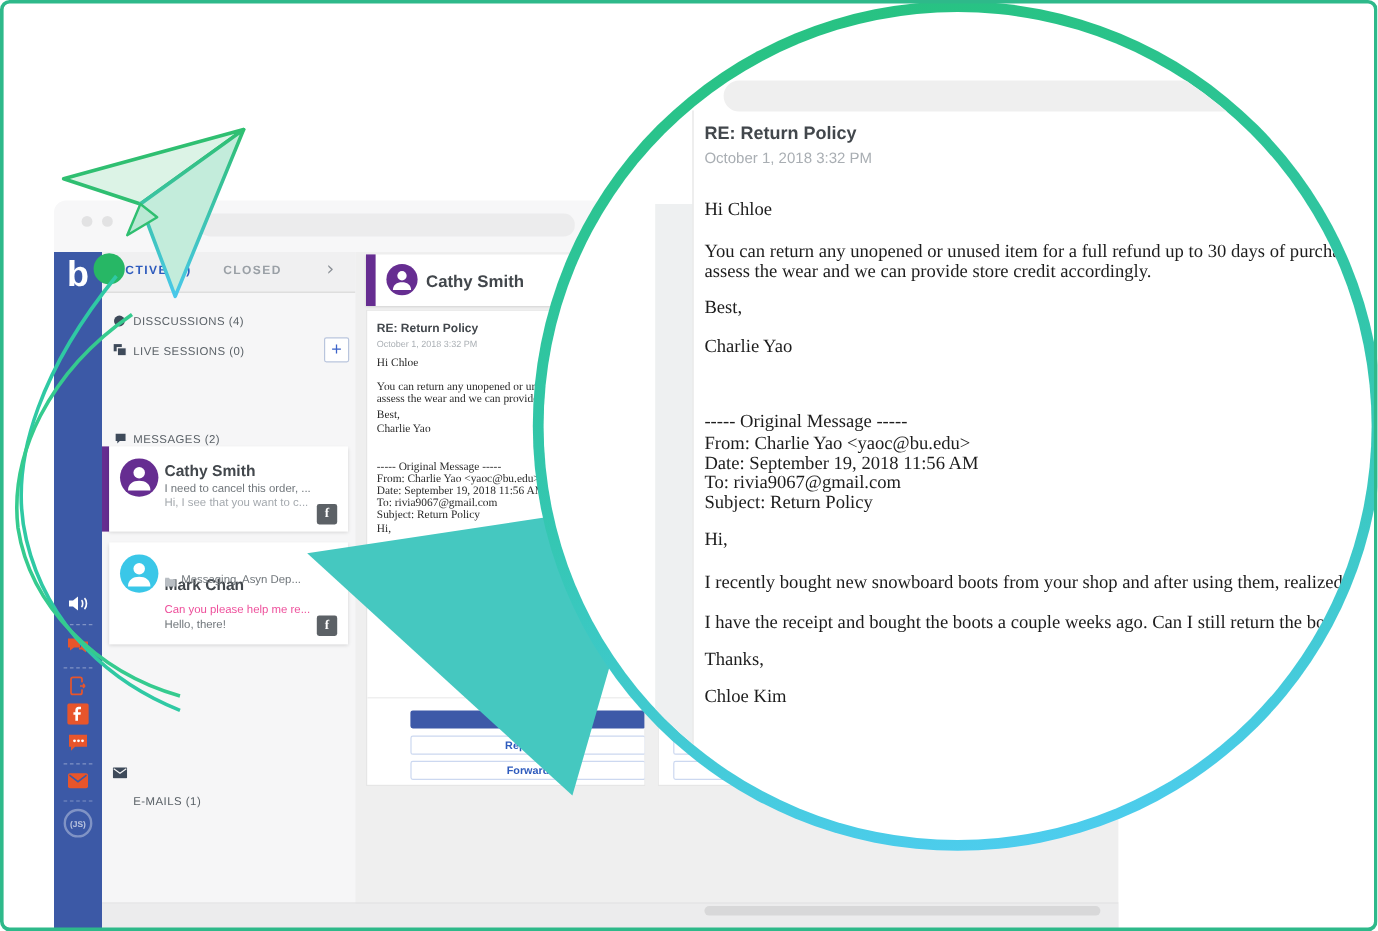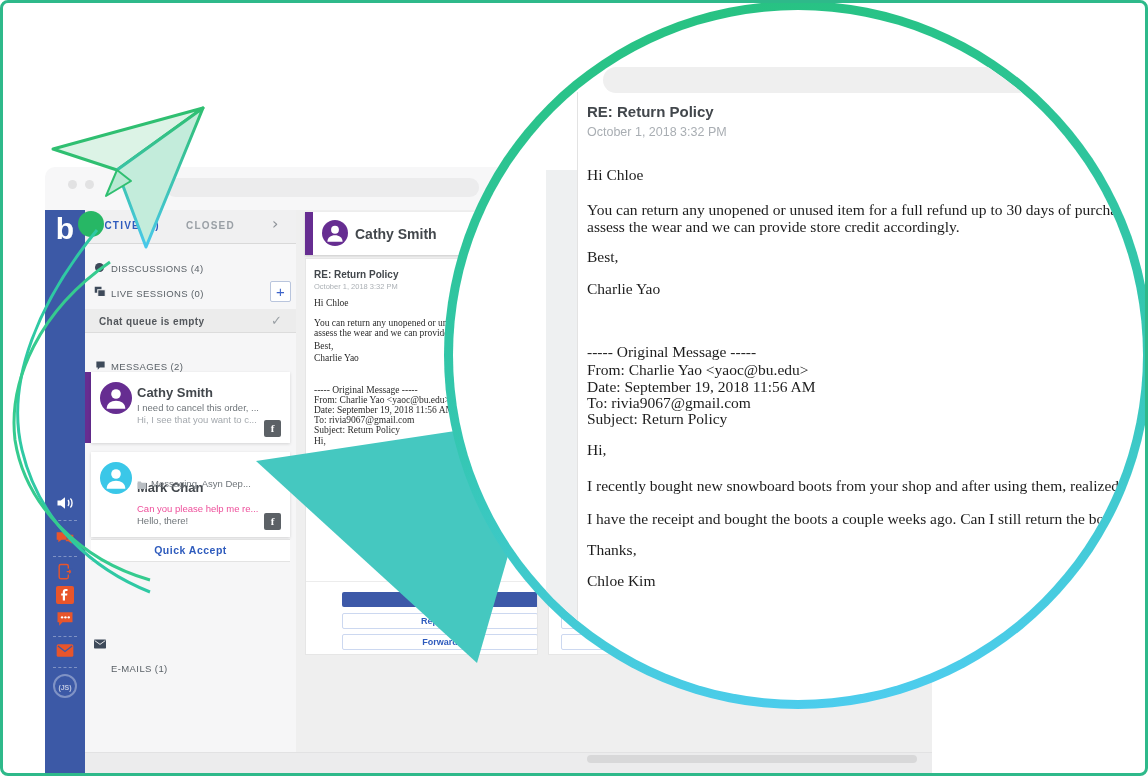--- a/index.html
+++ b/index.html
@@ -141,24 +141,20 @@
     <div class="dot" style="left:10px;top:53px;width:9px;height:9px;background:#3e4a5a;"></div>
     <div class="rowlbl" style="left:26px;top:53px;">DISSCUSSIONS (4)</div>
 
     <svg class="abs" style="left:9px;top:76px;width:12px;height:12px;" viewBox="0 0 16 16">
       <rect x="1" y="1" width="9" height="8" fill="#3e4a5a"></rect>
       <rect x="5" y="5" width="10" height="9" fill="#3e4a5a" stroke="#f6f6f7" stroke-width="1.4"></rect>
     </svg>
     <div class="rowlbl" style="left:26px;top:78px;">LIVE SESSIONS (0)</div>
     <div class="plusbtn">+</div>
 
-    <div class="queue">
-      <span class="txt" style="left:14px;top:7px;font:bold 10px 'Liberation Sans',sans-serif;color:#53575c;letter-spacing:.4px;">Chat queue is empty</span>
-      <span class="txt" style="left:186px;top:4px;font:13px 'DejaVu Sans',sans-serif;color:#9aa0a5;">✓</span>
-    </div>
 
     <svg class="abs" style="left:10px;top:150px;width:11px;height:11px;" viewBox="0 0 16 16">
       <path d="M2 2h12v9H7l-3 3v-3H2z" fill="#3e4a5a"></path>
     </svg>
     <div class="rowlbl" style="left:26px;top:151px;">MESSAGES (2)</div>
 
     <div class="pbar" style="left:0;top:162px;width:6px;height:71px;"></div>
     <div class="card" style="left:6px;top:162px;width:199px;height:71px;">
       <div class="avatar" style="left:9px;top:10px;width:32px;height:32px;background:#662d91;">
         <svg viewBox="0 0 24 24" style="width:32px;height:32px;">
@@ -183,21 +179,20 @@
       <div class="cname" style="left:46px;top:28px;">Mark Chan</div>
       <svg class="abs" style="left:46px;top:28px;width:10px;height:9px;" viewBox="0 0 16 14">
         <path d="M1 2h5l1.5 2H15v10H1z" fill="#b9bec3"></path>
       </svg>
       <div class="cline" style="left:60px;top:26px;">Messaging, Asyn Dep...</div>
       <div class="cline" style="left:46px;top:39px;margin-top:24px;">Hello, there!</div>
       <div class="cline" style="left:46px;top:51px;color:#ee4f9b;">Can you please help me re...</div>
       <div class="fbbadge" style="left:173px;top:61px;">f</div>
     </div>
 
-    <div class="qaccept">Quick Accept</div>
 
     <svg class="abs" style="left:9px;top:429px;width:12px;height:10px;" viewBox="0 0 16 12">
       <rect x="0" y="0" width="16" height="12" rx="1" fill="#3e4a5a"></rect>
       <path d="M1 1.5l7 5 7-5" stroke="#f6f6f7" stroke-width="1.2" fill="none"></path>
     </svg>
     <div class="rowlbl" style="left:26px;top:453px;">E-MAILS (1)</div>
 
   </div>
 
   <div class="mainbg"></div>

